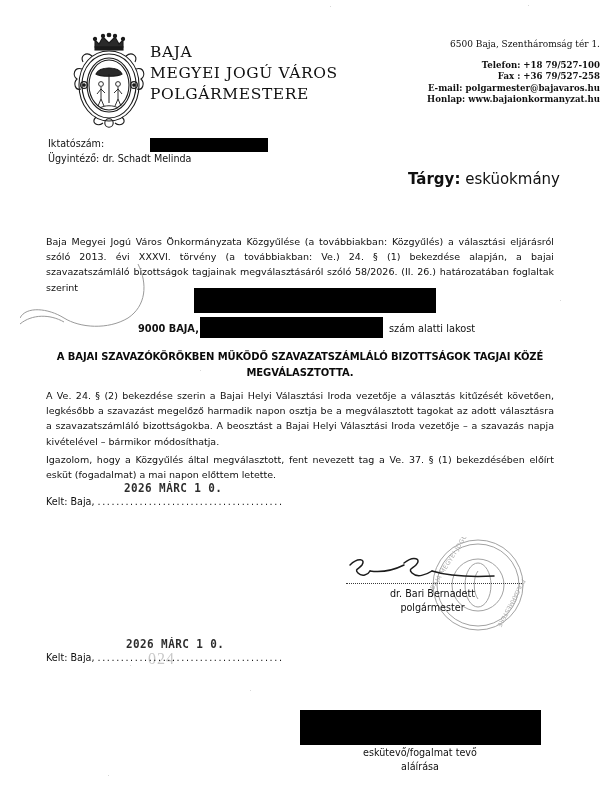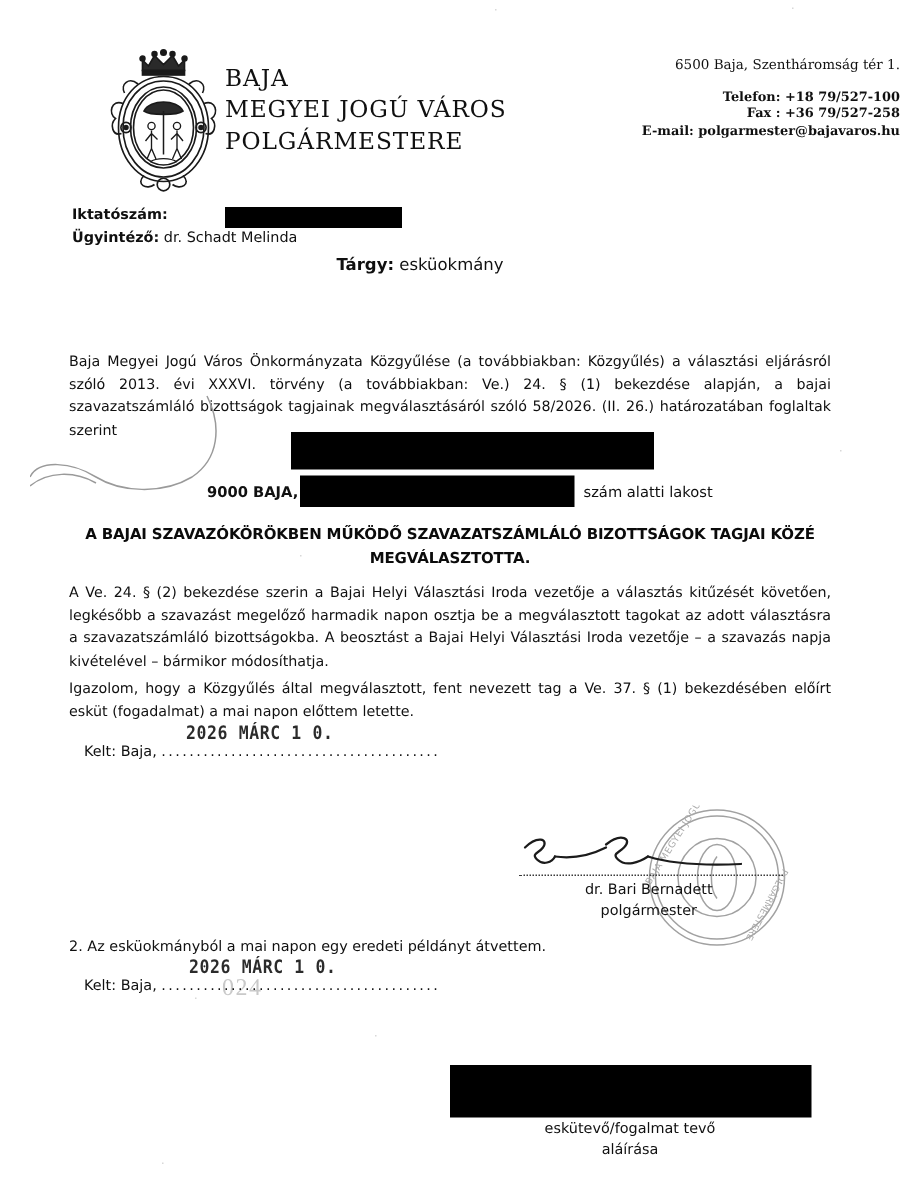--- a/index.html
+++ b/index.html
@@ -73,34 +73,34 @@
 
   
   .refblock {
     position: absolute;
     left: 48px; top: 136px;
     font-size: 9.6px;
     line-height: 15px;
     color: #101010;
   }
   .refrow { white-space: nowrap; height: 15px; }
-  .refrow b { font-weight: bold; }
+  .refrow b { font-weight: normal; }
   .redact-ikt {
     position: absolute;
     left: 150px; top: 138px;
     width: 118px; height: 14px;
     background: #000;
   }
 
   .subject {
     position: absolute;
     left: 0; top: 170px;
     width: 560px;
-    text-align: center;
-    font-size: 11px;
+    text-align: right;
+    font-size: 15px;
     color: #101010;
     white-space: nowrap;
   }
   .subject b { font-weight: bold; }
 
   
   .body-para {
     position: absolute;
     left: 46px;
     width: 508px;
@@ -157,21 +157,20 @@
     letter-spacing: -0.1px;
     color: #0b0b0b;
   }
 
   
   .kelt-line {
     position: absolute;
     font-size: 9.6px;
     color: #101010;
     white-space: nowrap;
-    margin-left: 10px;
   }
   #kelt1 { left: 46px; top: 496px; }
   #kelt2 { left: 46px; top: 652px; }
   .dots { letter-spacing: 1.6px; }
 
   .datestamp {
     position: absolute;
     font-family: "DejaVu Sans Mono", monospace;
     font-size: 11px;
     font-weight: bold;
@@ -319,20 +318,21 @@
       <div>MEGYEI JOGÚ VÁROS</div>
       <div>POLGÁRMESTERE</div>
     </div>
 
     <div class="head-right">
       <div class="hr-addr">6500 Baja, Szentháromság tér 1.</div>
       <div class="hr-contact">
         <div>Telefon: +18 79/527-100</div>
         <div>Fax : +36 79/527-258</div>
         <div>E-mail: polgarmester@bajavaros.hu</div>
+        <div>Honlap: www.bajaionkormanyzat.hu</div>
       </div>
     </div>
   </div>
 
   <div class="refblock">
     <div class="refrow">
       <b>Iktatószám:</b>
     </div>
     <div class="refrow">
       <b>Ügyintéző:</b>
@@ -400,21 +400,20 @@
     </div>
 
     <div class="sig-dots"></div>
 
     <div class="sig-name">
       <div>dr. Bari Bernadett</div>
       <div>polgármester</div>
     </div>
   </div>
 
-  <div class="clause2">2. Az esküokmányból a mai napon egy eredeti példányt átvettem.</div>
 
   <div class="datestamp" id="stamp2">2026 MÁRC 1 0.</div>
   <div class="stamp-ghost">024</div>
 
   <div class="kelt-line" id="kelt2">
     <span>Kelt: Baja,</span>
     <span class="dots">........................................</span>
   </div>
 
   <div class="redact-bottom"></div>

